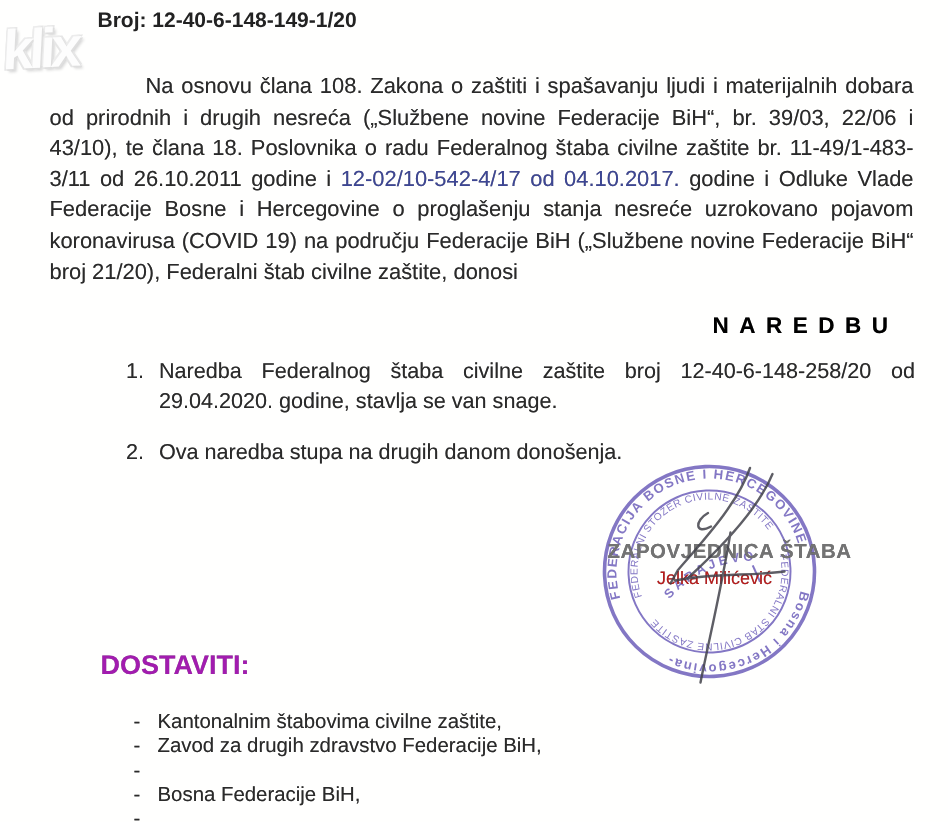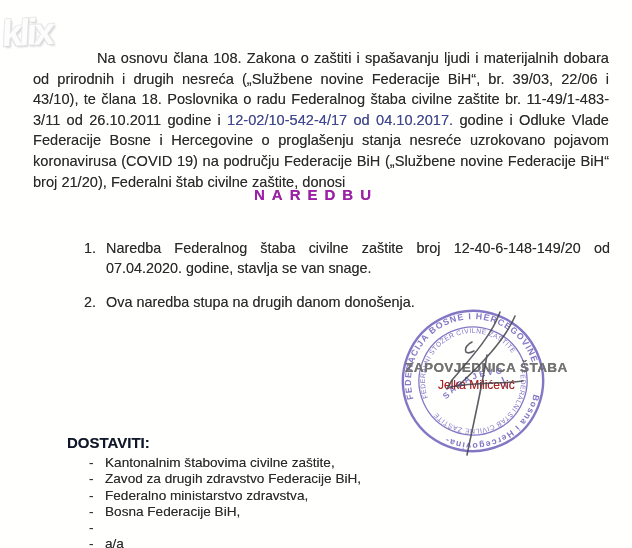--- a/index.html
+++ b/index.html
@@ -19,62 +19,63 @@
   .header{left:65px;top:5px;font-size:14px;font-weight:bold;line-height:17.5px;color:#222;}
   
   .intro{
     left:33px;top:48px;width:576px;font-size:14.6px;line-height:20.6px;
     text-align:justify;text-indent:64px;color:#2a2a2a;
     text-shadow:0 0 0.4px rgba(40,40,40,.5);
   }
   .tinted{color:#3d4694;}
   
   .title{
-    left:33px;top:186px;width:566px;text-align:center;font-size:15px;font-weight:bold;
-    letter-spacing:7px;color:#a21caf;text-shadow:0 0 .4px rgba(0,0,0,.55);
+    left:33px;top:209px;width:566px;text-align:right;font-size:15px;font-weight:bold;
+    letter-spacing:7px;color:#000000;text-shadow:0 0 .4px rgba(0,0,0,.55);
   }
   
   .order-list{left:84px;top:238px;width:526px;font-size:14.4px;line-height:20.4px;color:#2a2a2a;
     text-shadow:0 0 0.4px rgba(40,40,40,.5);}
   .oli{display:flex;margin-bottom:13px;}
   .oli .num{width:22px;flex:0 0 22px;}
   .oli .otext{flex:1;text-align:justify;}
   
   .sig-role{left:405px;top:360px;font-size:13.6px;font-weight:bold;letter-spacing:.4px;color:#737373;z-index:4;
     text-shadow:0 0 .4px rgba(0,0,0,.55);}
   .sig-name{left:438px;top:378px;font-size:12px;color:#b91c1c;z-index:4;
     text-shadow:0 0 .4px rgba(40,40,40,.5);}
   
   .stamp{left:393px;top:301px;width:160px;height:160px;z-index:3;opacity:.88;}
   .scribble{left:430px;top:300px;width:110px;height:165px;z-index:5;opacity:.85;}
   
   .distribution{left:67px;top:435px;font-size:13.6px;line-height:16.2px;color:#2a2a2a;
     text-shadow:0 0 0.4px rgba(40,40,40,.5);}
-  .dist-heading{font-weight:bold;font-size:15px;margin-bottom:4px;color:#0f172a;}
+  .dist-heading{font-weight:bold;font-size:18px;margin-bottom:22px;color:#a21caf;}
   .dli{display:flex;}
   .dli .dash{width:16px;flex:0 0 16px;margin-left:22px;}
 </style>
 </head>
 <body>
 
 <div class="page">
 
   <div class="abs watermark">klix</div>
 
   <div class="abs header">
+    <div>Broj: 12-40-6-148-149-1/20</div>
   </div>
 
   <p class="abs intro" style="margin:0"><span>Na osnovu člana 108. Zakona o zaštiti i spašavanju ljudi i materijalnih dobara od prirodnih i drugih nesreća („Službene novine Federacije BiH“, br. 39/03, 22/06 i 43/10), te člana 18. Poslovnika o radu Federalnog štaba civilne zaštite br. 11-49/1-483-3/11 od 26.10.2011 godine i </span><span class="tinted">12-02/10-542-4/17 od 04.10.2017.</span><span> godine i Odluke Vlade Federacije Bosne i Hercegovine o proglašenju stanja nesreće uzrokovano pojavom koronavirusa (COVID 19) na području Federacije BiH („Službene novine Federacije BiH“ broj 21/20), Federalni štab civilne zaštite, donosi</span></p>
 
   <div class="abs title">NAREDBU</div>
 
   <div class="abs order-list">
     <div class="oli">
       <span class="num">1.</span>
-      <span class="otext">Naredba Federalnog štaba civilne zaštite broj 12-40-6-148-149/20 od 07.04.2020. godine, stavlja se van snage.</span>
+      <span class="otext">Naredba Federalnog štaba civilne zaštite broj 12-40-6-148-258/20 od 29.04.2020. godine, stavlja se van snage.</span>
     </div>
     <div class="oli">
       <span class="num">2.</span>
       <span class="otext">Ova naredba stupa na drugih danom donošenja.</span>
     </div>
   </div>
 
   <svg class="abs stamp" viewBox="-80 -80 160 160">
     <defs>
       <path id="outerArc" d="M -62,0 A 62,62 0 1 1 62,0 A 62,62 0 1 1 -62,0"></path>
@@ -117,21 +118,20 @@
     <div class="dli">
       <span class="dash">-</span>
       <span>Kantonalnim štabovima civilne zaštite,</span>
     </div>
     <div class="dli">
       <span class="dash">-</span>
       <span>Zavod za drugih zdravstvo Federacije BiH,</span>
     </div>
     <div class="dli">
       <span class="dash">-</span>
-      <span>Federalno ministarstvo zdravstva,</span>
     </div>
     <div class="dli">
       <span class="dash">-</span>
       <span>Bosna Federacije BiH,</span>
     </div>
     <div class="dli">
       <span class="dash">-</span>
     </div>
     <div class="dli">
       <span class="dash">-</span>

